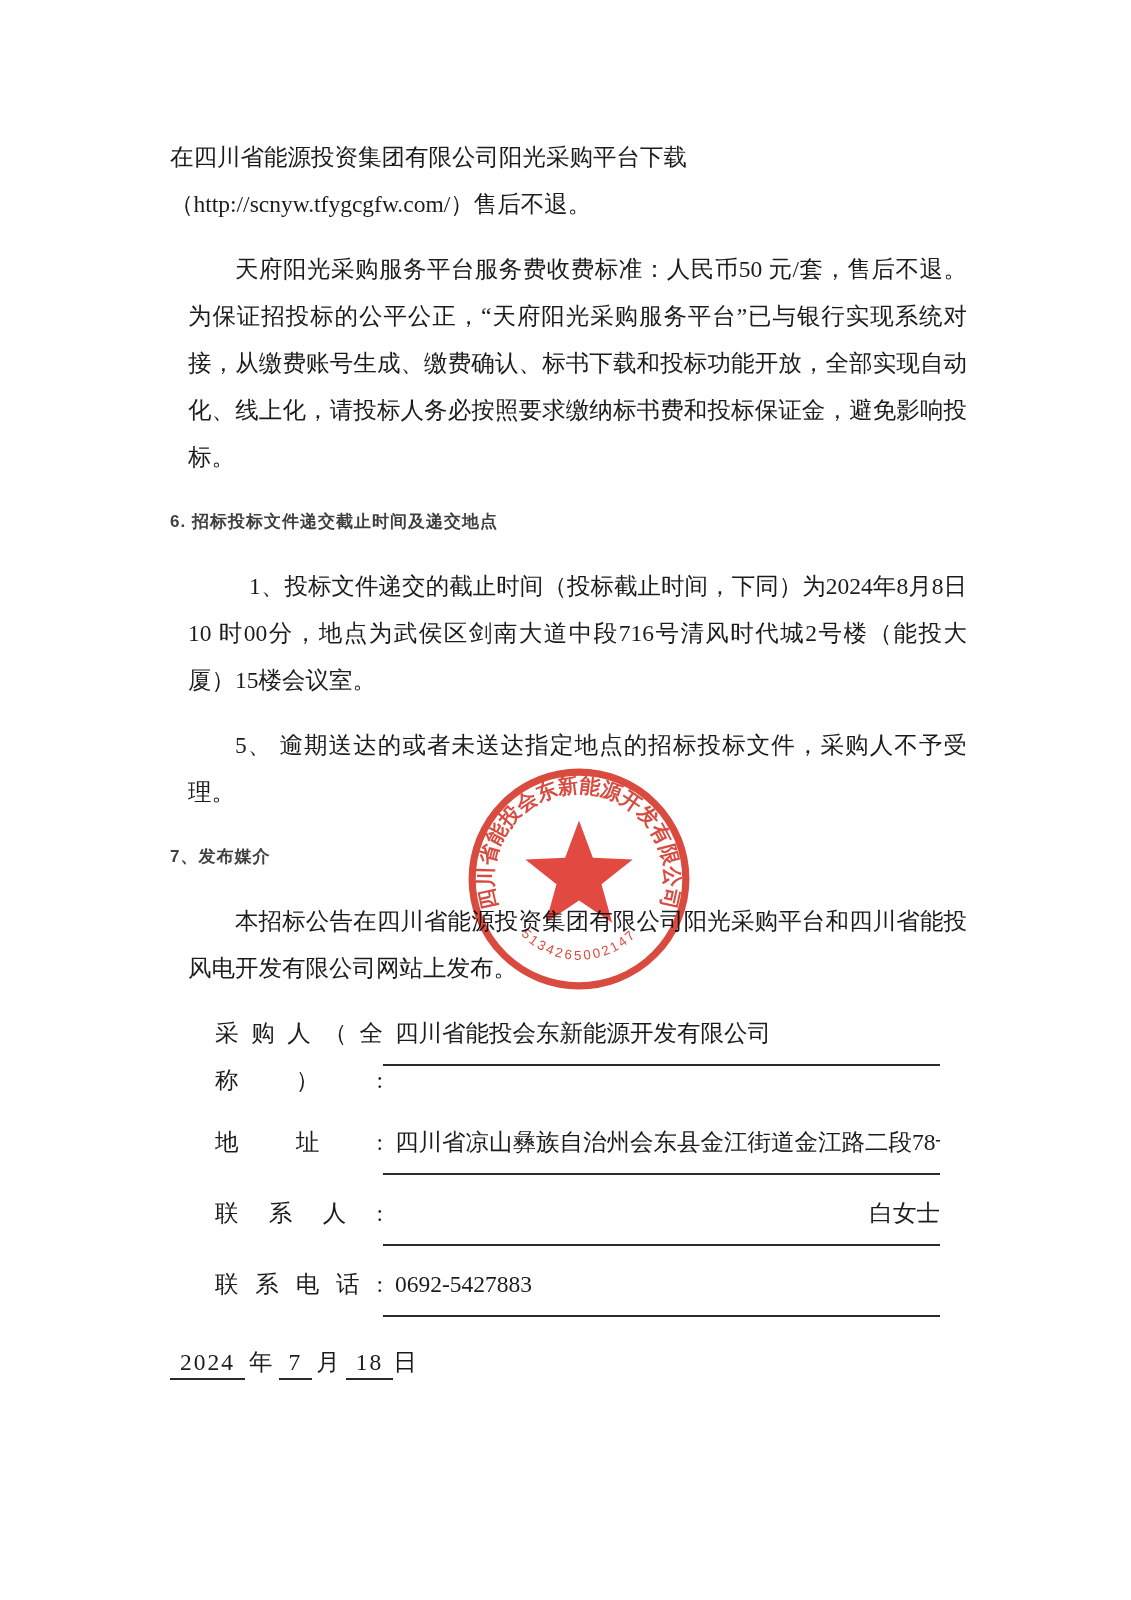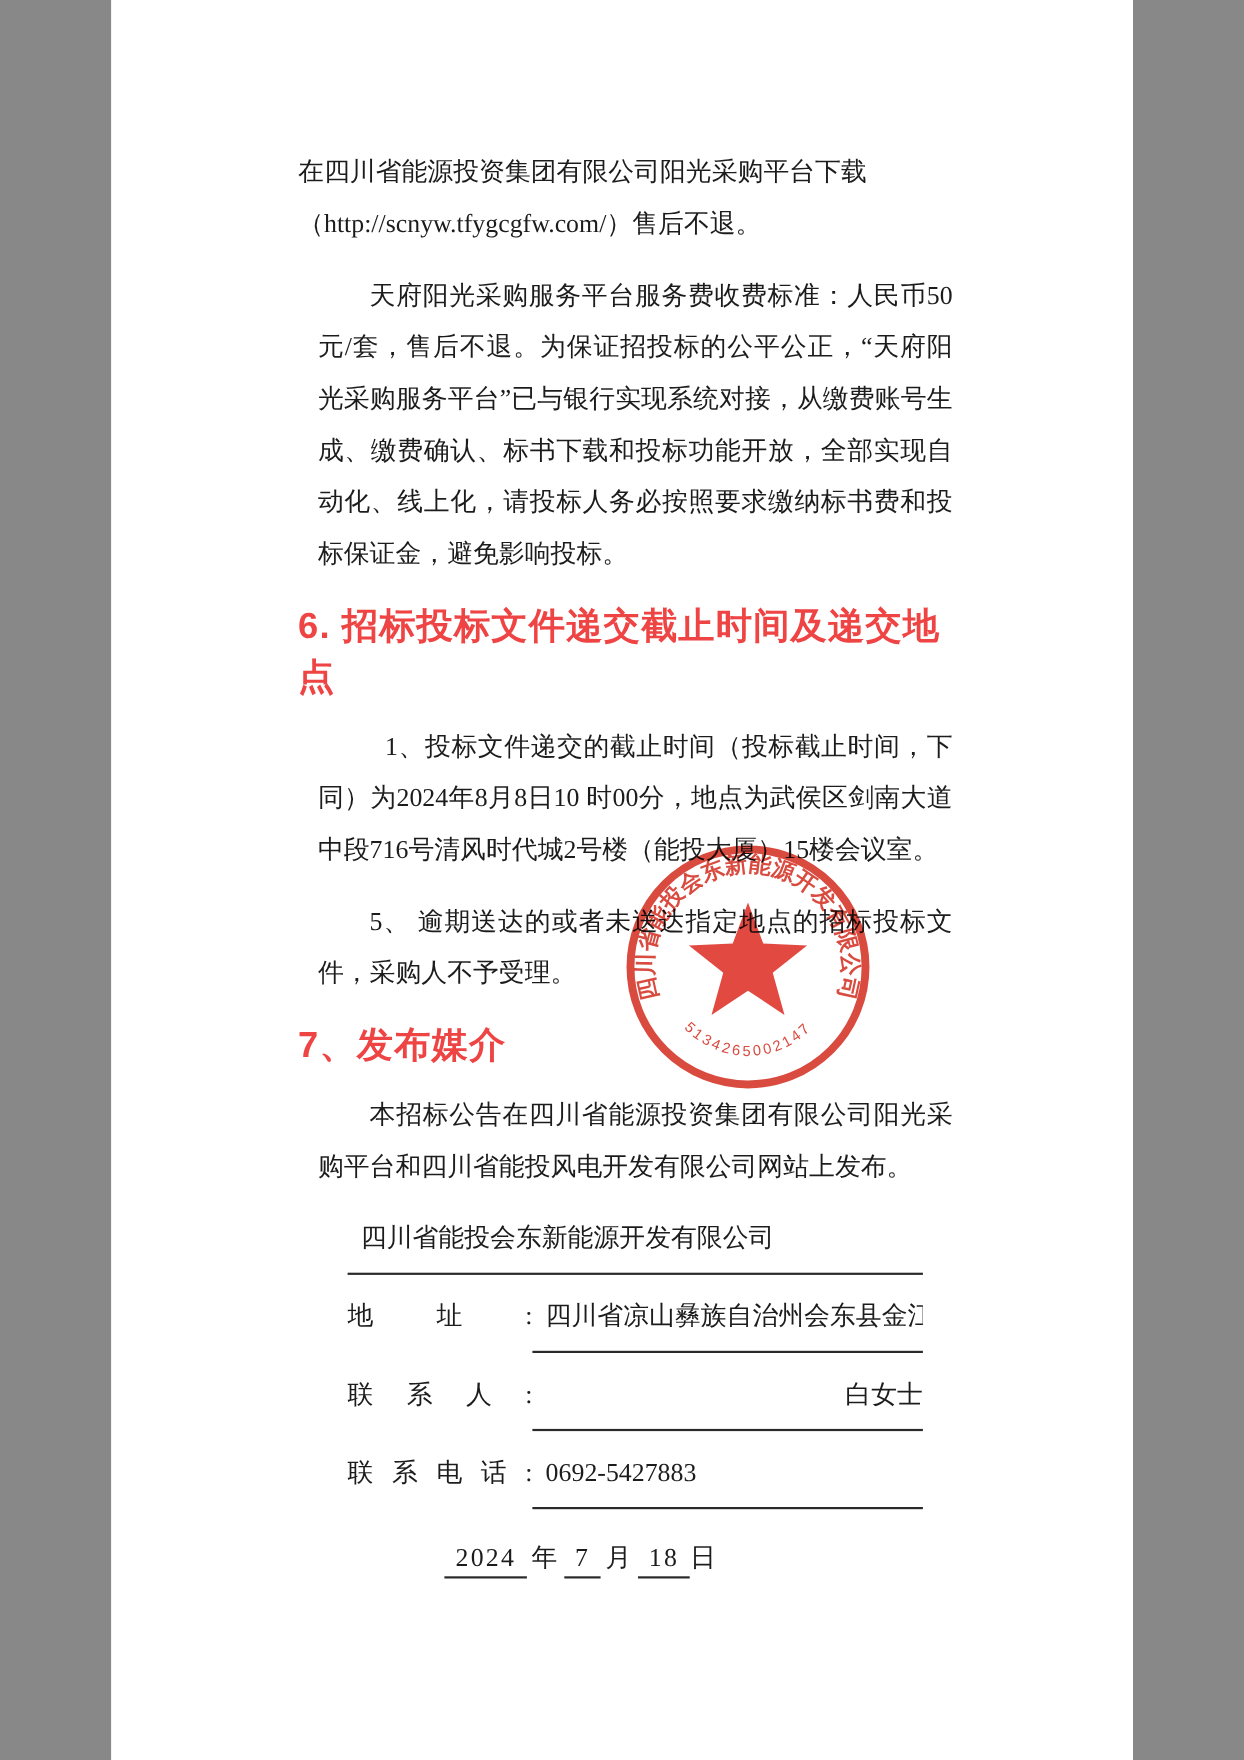--- a/index.html
+++ b/index.html
@@ -1,19 +1,19 @@
 <!DOCTYPE html>
 <html><head>
 <meta charset="utf-8">
 <style>
   html,body{margin:0;padding:0;}
   body{background:#888;}
   .page{
     position:relative;
-    width:929px;height:1600px;
+    width:1131px;height:1600px;
     margin:0 auto;
     background:#ffffff;
     color:#1c1c1c;
     font-family:"Liberation Serif","DejaVu Serif",serif;
     font-size:23.5px;
     line-height:47px;
     overflow:hidden;
   }
   .content{
     position:absolute;
@@ -21,23 +21,23 @@
   }
   .line{white-space:nowrap;}
   p.body{
     margin:18px;
     text-align:justify;
     text-indent:2em;
   }
   p.body.indent25{text-indent:2.6em;}
   h2.sec{
     font-family:"Liberation Sans","DejaVu Sans",sans-serif;
-    font-size:33px;
+    font-size:17px;
     font-weight:bold;
-    color:#ef4444;
+    color:#404040;
     line-height:46px;
     margin:8px 0 2px 0;
     letter-spacing:1px;
   }
   .crow{
     display:flex;
     align-items:baseline;
     margin:15px 45px 0 45px;
   }
   .c-label{
@@ -50,21 +50,21 @@
   .c-value{
     flex:1;
     border-bottom:2px solid #2a2a2a;
     padding:0 0 7px 12px;
     white-space:nowrap;
     overflow:hidden;
   }
   .c-value.person{padding-left:44px;text-align:right;}
   .dateline{
     margin-top:22px;
-    text-align:center;
+    text-align:left;
     padding-right:98px;
     letter-spacing:2px;
   }
   .u{
     border-bottom:2px solid #2a2a2a;
     padding:0 10px 3px 10px;
   }
   .sep{padding:0 4px;}
   .stamp{
     position:absolute;
@@ -88,20 +88,21 @@
 
     <h2 class="sec">6.  招标投标文件递交截止时间及递交地点</h2>
     <p class="body indent25">1、投标文件递交的截止时间（投标截止时间，下同）为2024年8月8日10 时00分，地点为武侯区剑南大道中段716号清风时代城2号楼（能投大厦）15楼会议室。</p>
     <p class="body">5、 逾期送达的或者未送达指定地点的招标投标文件，采购人不予受理。</p>
 
     <h2 class="sec">7、发布媒介</h2>
     <p class="body">本招标公告在四川省能源投资集团有限公司阳光采购平台和四川省能投风电开发有限公司网站上发布。</p>
 
 
     <div class="crow">
+      <span class="c-label">采购人（全称）:</span>
       <span class="c-value">四川省能投会东新能源开发有限公司</span>
     </div>
     <div class="crow">
       <span class="c-label">地址:</span>
       <span class="c-value">四川省凉山彝族自治州会东县金江街道金江路二段78号</span>
     </div>
     <div class="crow">
       <span class="c-label">联系人:</span>
       <span class="c-value person">白女士</span>
     </div>

